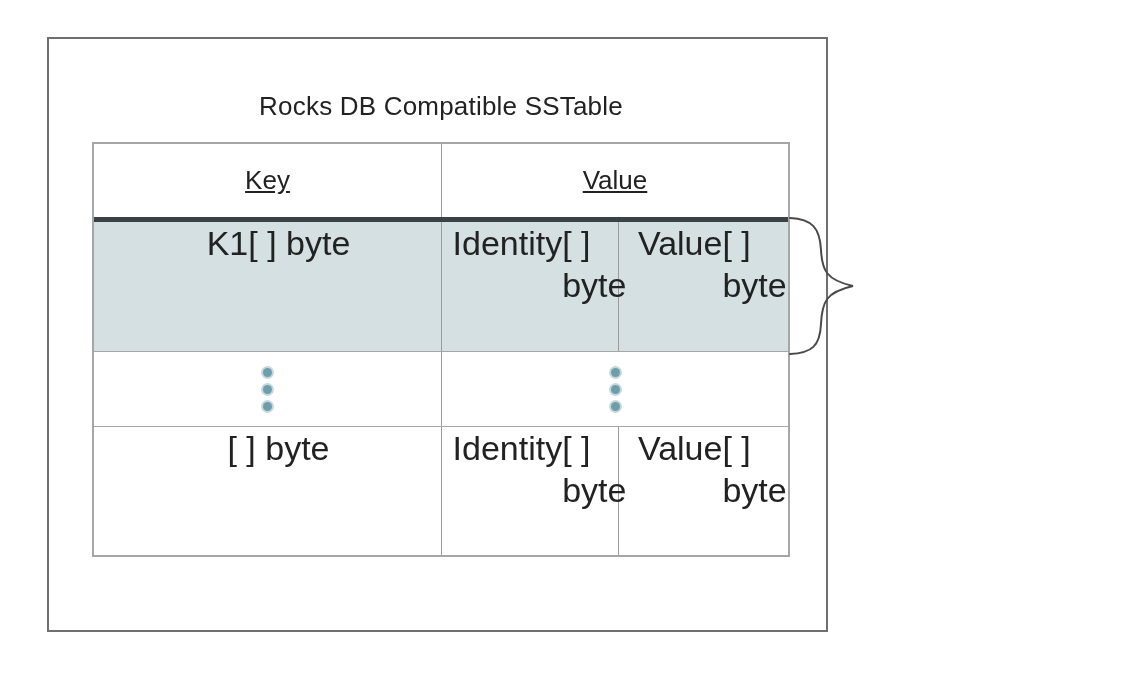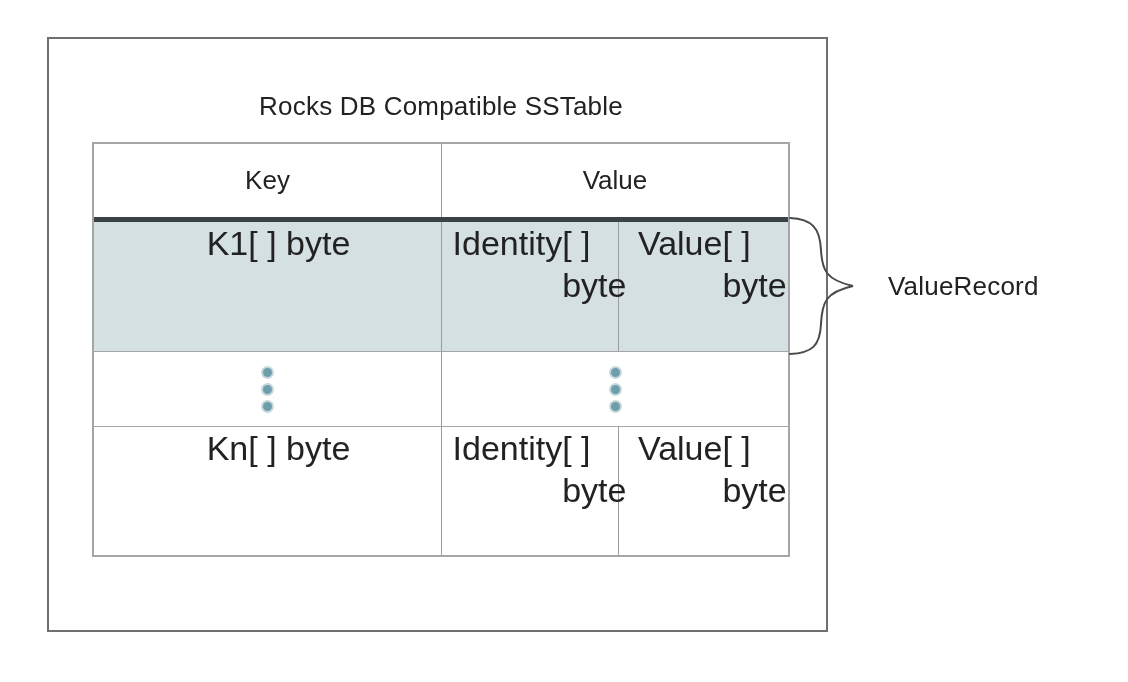--- a/index.html
+++ b/index.html
@@ -48,21 +48,21 @@
   .sstable {
     position: absolute;
     left: 43px; top: 103px;
     width: 698px; height: 415px;
     border: 2px solid var(--table-border);
     background: #ffffff;
     display: flex;
     flex-direction: column;
   }
   .trow { display: flex; width: 100%; }
-  .header-row { height: 73px; }
+  .header-row { height: 73px; text-decoration: underline; }
   .header-cell {
     display: flex;
     align-items: center;
     justify-content: center;
     font-size: 26px;
   }
   .key-col { width: 348px; border-right: 1px solid var(--inner-border); }
   .grow-col { flex: 1; }
   .header-bar { height: 5px; background: var(--header-divider); }
   .record-row { height: 129px; }
@@ -169,35 +169,33 @@
           <div class="vdots">
             <span class="dot"></span>
             <span class="dot"></span>
             <span class="dot"></span>
           </div>
         </div>
       </div>
 
       <div class="trow record-row last">
         <div class="cell key">
-          <div>Kn</div>
           <div>[ ] byte</div>
         </div>
         <div class="cell identity">
           <div>Identity</div>
           <div>[ ] byte</div>
         </div>
         <div class="cell value">
           <div>Value</div>
           <div>[ ] byte</div>
         </div>
       </div>
 
     </div>
   </div>
 
   <svg class="brace" viewBox="0 0 80 146" aria-hidden="true">
     <path d="M5,6 C27,7 35,16 36,38 C37,58 41,68 68,74 C41,80 37,90 36,112 C35,134 27,141 5,142"></path>
   </svg>
 
-  <div class="annotation">ValueRecord</div>
 
 </div>
 
 </body></html>

